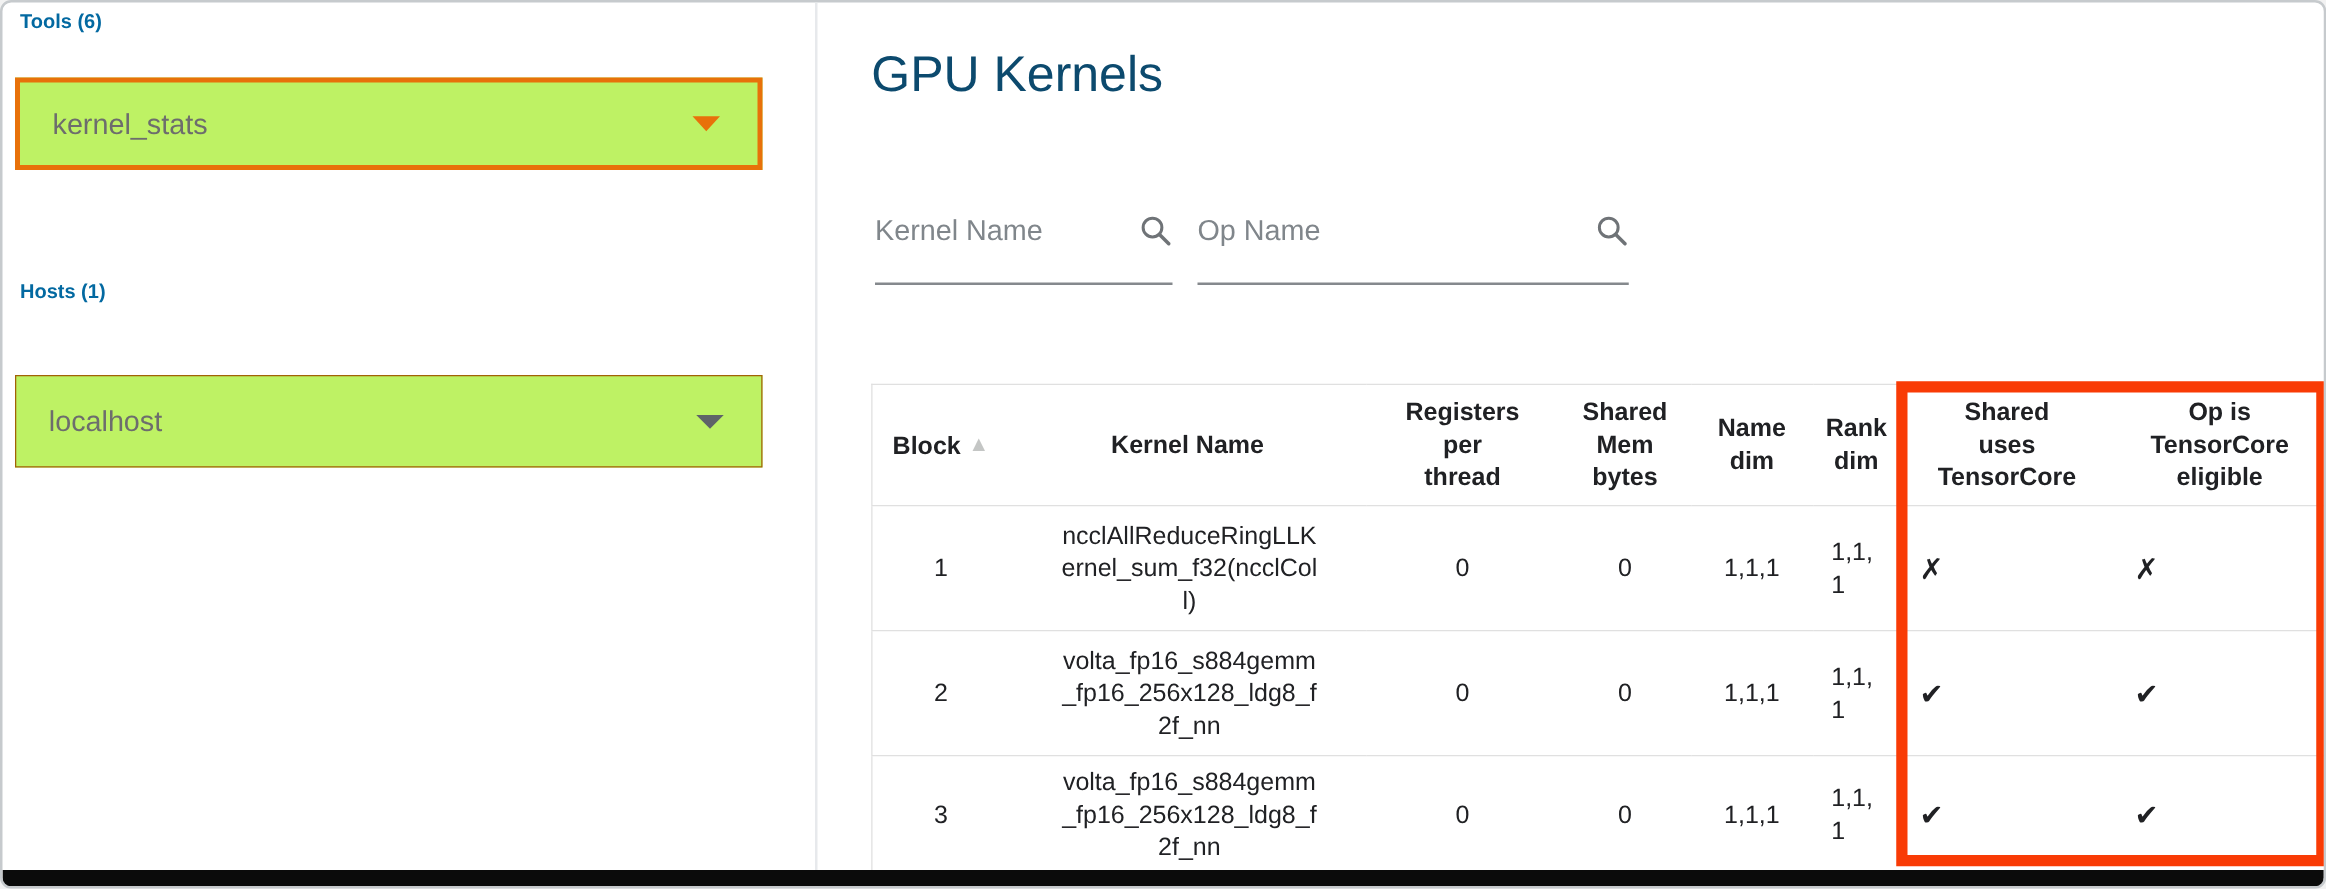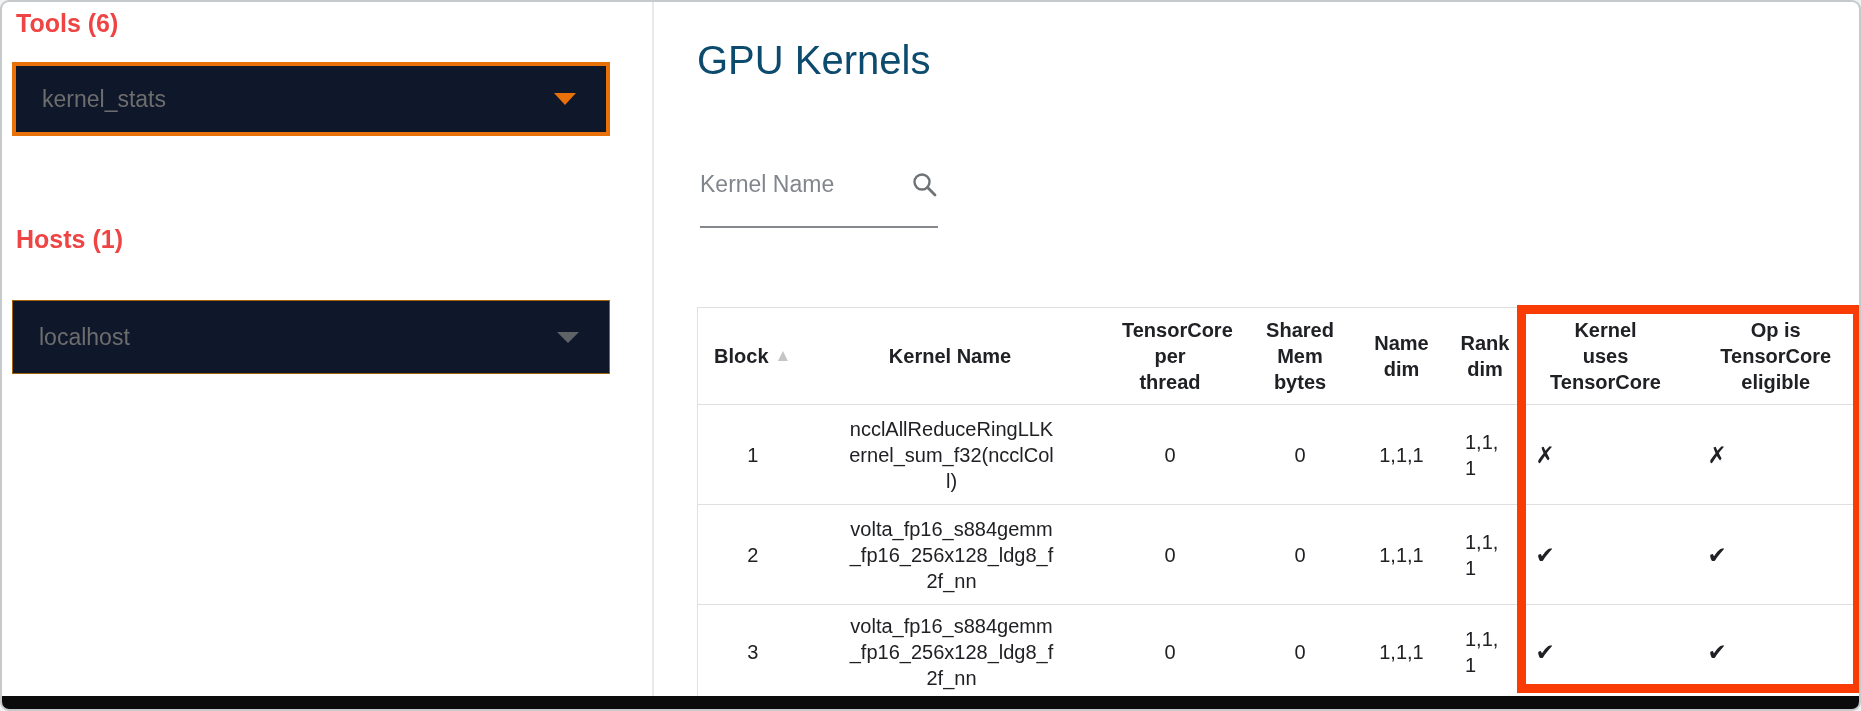--- a/index.html
+++ b/index.html
@@ -11,31 +11,31 @@
     border:2px solid #c6cacd;
     border-radius:9px;
     overflow:hidden;
     font-family:"Liberation Sans", sans-serif;
     color:#202124;
   }
 
   
   .sidebar-label {
     position:absolute; left:14px;
-    font-size:25px; font-weight:bold; color:#ef4444;
+    font-size:16px; font-weight:bold; color:#0369a1;
   }
   .lbl-tools { top:7px; }
   .lbl-hosts { top:223px;text-align:center; }
 
   .select-box {
     position:absolute; left:10px;
     width:598px; height:74px;
     display:flex; align-items:center; justify-content:space-between;
     padding:0 30px 0 26px;
-    background:#0f172a; cursor:pointer;
+    background:#bef264; cursor:pointer;
   }
   .select-tools { top:60px; border:4px solid var(--accent_orange,#e8710a); }
   .select-hosts { top:298px; border:1px solid #a16207; }
   .select-value { font-size:23px; color:#6d6d6d; }
   .caret { width:0; height:0; border-left:11px solid transparent; border-right:11px solid transparent; }
   .caret-orange { border-top:12px solid var(--accent_orange,#e8710a); }
   .caret-gray   { border-top:11px solid #5f6368; }
 
   .v-divider {
     position:absolute; left:650px; top:0; width:2px; height:100%;
@@ -133,49 +133,56 @@
   <div class="page-title">GPU Kernels</div>
 
   <div class="filter filter-kernel">
     <input type="text" placeholder="Kernel Name" style="">
     <svg class="search-svg" width="27" height="27" viewBox="0 0 27 27" fill="none">
       <circle cx="11" cy="11" r="7.5" stroke="#6f7377" stroke-width="2.4"></circle>
       <line x1="16.6" y1="16.6" x2="24" y2="24" stroke="#6f7377" stroke-width="2.8" stroke-linecap="round"></line>
     </svg>
   </div>
 
+  <div class="filter filter-op">
+    <input type="text" placeholder="Op Name" style="">
+    <svg class="search-svg" width="27" height="27" viewBox="0 0 27 27" fill="none">
+      <circle cx="11" cy="11" r="7.5" stroke="#6f7377" stroke-width="2.4"></circle>
+      <line x1="16.6" y1="16.6" x2="24" y2="24" stroke="#6f7377" stroke-width="2.8" stroke-linecap="round"></line>
+    </svg>
+  </div>
 
   <table class="ktable">
     <colgroup>
       <col style="width:110px">
         <col style="width:285px">
         <col style="width:155px">
       <col style="width:105px">
         <col style="width:98px">
         <col style="width:69px">
       <col style="width:172px">
         <col style="width:169px">
     </colgroup>
     <thead>
       <tr>
         <th>
           <span class="hdr-span">Block</span><span class="sort-tri">▲</span>
         </th>
         <th>
           <span class="hdr-span">Kernel Name</span></th>
         <th class="hdr-registers">
-          <span class="hdr-span">TensorCore per thread</span></th>
+          <span class="hdr-span">Registers per thread</span></th>
         <th>
           <span class="hdr-span">Shared Mem bytes</span></th>
         <th>
           <span class="hdr-span">Name dim</span></th>
         <th>
           <span class="hdr-span">Rank dim</span></th>
         <th class="hdr-kernel-uses">
-          <span class="hdr-span">Kernel uses TensorCore</span></th>
+          <span class="hdr-span">Shared uses TensorCore</span></th>
         <th>
           <span class="hdr-span">Op is TensorCore eligible</span></th>
       </tr>
     </thead>
     <tbody>
       <tr>
         <td>1</td>
         <td class="kernel-cell">
           <span class="wrap">ncclAllReduceRingLLKernel_sum_f32(ncclColl)</span></td>
         <td>0</td>

